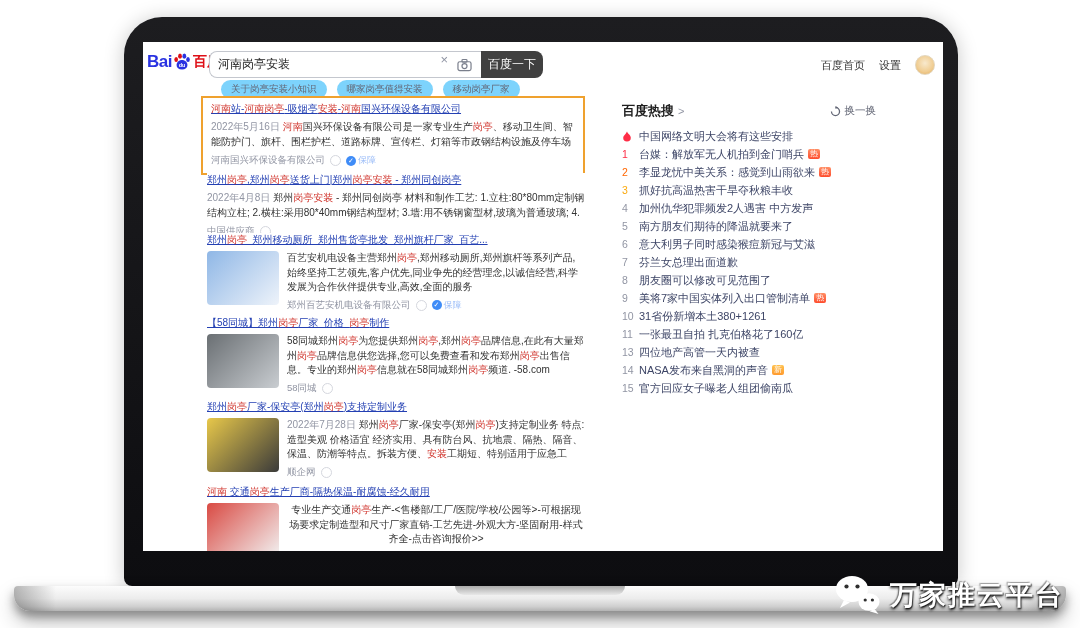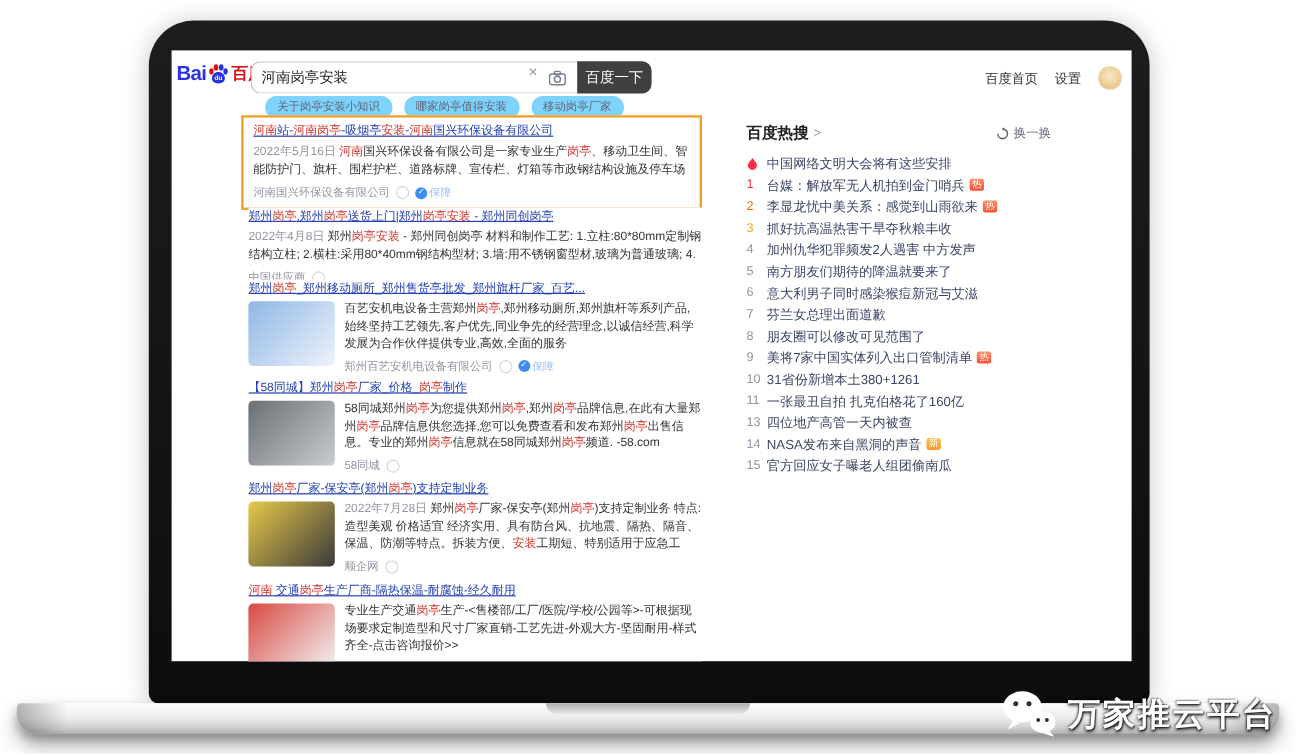--- a/index.html
+++ b/index.html
@@ -279,21 +279,21 @@
             <span class="src-circle"></span>
           </div>
         </div>
       </div>
     </div>
     <div class="result" style="top: 443px;">
       <div class="r-title"><span class="hl">河南</span><span> 交通</span><span class="hl">岗亭</span><span>生产厂商-隔热保温-耐腐蚀-经久耐用</span></div>
       <div class="r-row">
         <div class="thumb" title="红白交通岗亭图" style="background: linear-gradient(135deg, rgb(217, 74, 67), rgb(242, 242, 242));"></div>
         <div class="r-col">
-          <div class="r-desc" style="max-height: 46px;"><span>专业生产交通</span><span class="hl">岗亭</span><span>生产-&lt;售楼部/工厂/医院/学校/公园等&gt;-可根据现场要求定制造型和尺寸厂家直销-工艺先进-外观大方-坚固耐用-样式齐全-点击咨询报价&gt;&gt;</span></div>
+          <div class="r-desc" style="max-height: 46px; text-align: center;"><span>专业生产交通</span><span class="hl">岗亭</span><span>生产-&lt;售楼部/工厂/医院/学校/公园等&gt;-可根据现场要求定制造型和尺寸厂家直销-工艺先进-外观大方-坚固耐用-样式齐全-点击咨询报价&gt;&gt;</span></div>
         </div>
       </div>
     </div>
   </div>
 
 <div class="wm">
   <svg width="46" height="40" viewBox="0 0 46 40">
     <ellipse cx="17" cy="14" rx="16" ry="13" fill="#fff"></ellipse>
     <path d="M9 25 L5 33 L15 27.5 Z" fill="#fff"></path>
     <circle cx="11.5" cy="11.5" r="2.1" fill="#2e2e2e"></circle>

